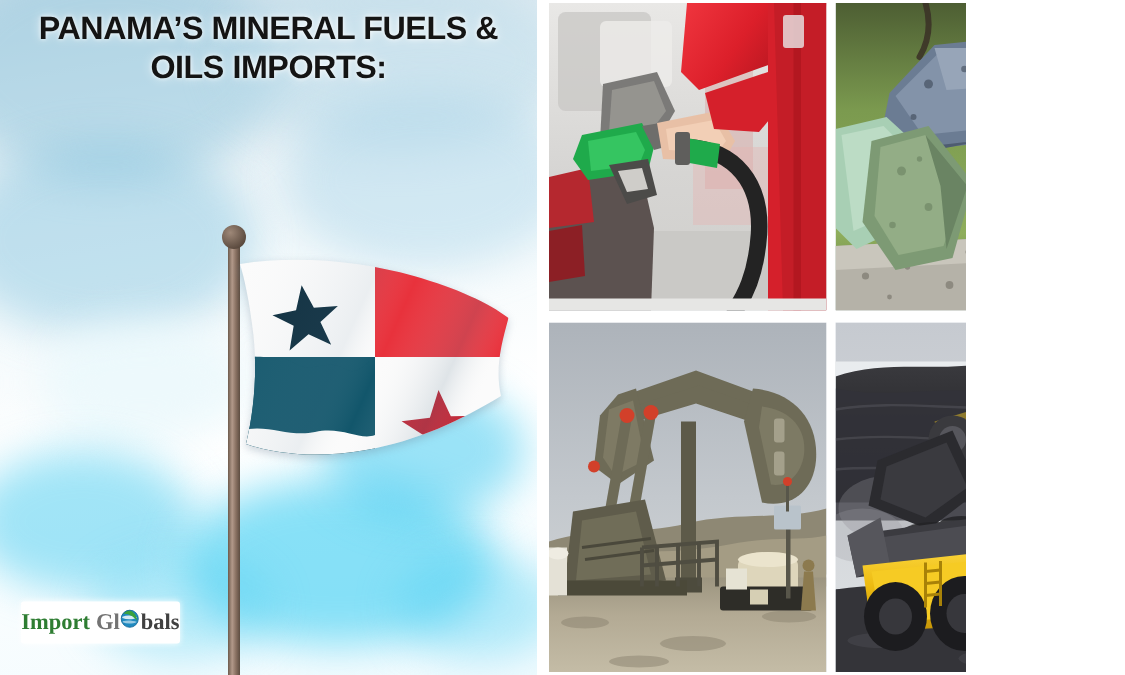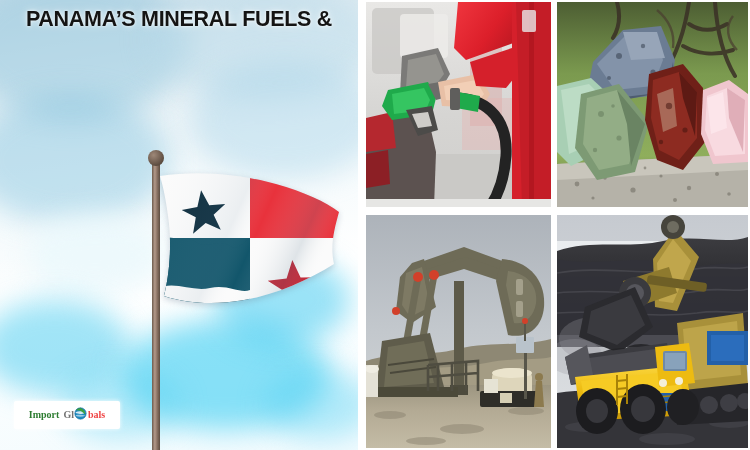--- a/index.html
+++ b/index.html
@@ -1,18 +1,18 @@
 <!DOCTYPE html>
 <html><head>
 <meta charset="utf-8">
 <style>
   html,body{margin:0;padding:0;background:#ffffff;}
   body{width:750px;height:450px;overflow:hidden;font-family:"Liberation Sans",sans-serif;}
 
-  #banner{position:relative;width:750px;height:450px;background:#ffffff;overflow:hidden;}
+  #banner{position:relative;width:644px;height:450px;background:#ffffff;overflow:hidden;}
 
   
   #hero{position:absolute;left:0;top:0;width:358px;height:450px;overflow:hidden;
         background:linear-gradient(170deg,#cfe0ea 0%,#e6f0f5 18%,#f4fafc 42%,#ffffff 62%,#f2fbfe 100%);}
   
   .cloud{position:absolute;border-radius:50%;filter:blur(14px);pointer-events:none;}
   .c1{left:-40px;top:-30px;width:230px;height:150px;background:rgba(150,200,222,.55);}
   .c2{left:150px;top:-20px;width:230px;height:120px;background:rgba(186,218,233,.55);}
   .c3{left:-30px;top:95px;width:200px;height:130px;background:rgba(120,190,220,.40);}
   .c4{left:190px;top:60px;width:190px;height:120px;background:rgba(170,212,232,.45);}
@@ -47,24 +47,24 @@
   #photo-fuel{left:366px;top:2px;width:185px;height:205px;}
   #photo-minerals{left:557px;top:2px;width:191px;height:205px;}
   #photo-pumpjack{left:366px;top:215px;width:185px;height:233px;}
   #photo-mining{left:557px;top:215px;width:191px;height:233px;}
   .photo svg{display:block;width:100%;height:100%;}
 
   
   #logo{position:absolute;left:14px;top:401px;width:106px;height:28px;z-index:8;
         background:#ffffff;border-radius:2px;display:flex;align-items:center;
         justify-content:center;box-shadow:0 0 4px rgba(255,255,255,.9);}
-  #logo .lw{font-family:"Liberation Serif",serif;font-size:10px;font-weight:700;line-height:1;}
+  #logo .lw{font-family:"Liberation Serif",serif;font-size:15px;font-weight:700;line-height:1;}
   #logo-import{color:#2e7d32;}
   #logo-glo{color:#737373;}
-  #logo-bals{color:#ef4444;}
+  #logo-bals{color:#404040;}
   #logo-globe{display:inline-block;vertical-align:-2px;margin:0 .5px;}
 </style>
 </head>
 <body>
 
 <div id="banner">
 
   <div id="hero">
     <div class="cloud c1"></div>
     <div class="cloud c2"></div>
@@ -112,20 +112,21 @@
         <path d="M46,22 L52,38 L68,39 L55,48 L60,64 L46,55 L32,64 L37,48 L24,39 L40,38 Z" fill="#0a2b3c" transform="rotate(-8 46 43)"></path>
 
         <path d="M136,92 L143,110 L162,111 L147,122 L153,141 L136,130 L119,141 L125,122 L110,111 L129,110 Z" fill="#c02030" transform="rotate(-4 136 116)"></path>
 
         <rect x="0" y="0" width="183" height="145" fill="url(#shade)"></rect>
       </g>
     </svg>
 
     <div id="title-block">
       <span class="tline" id="title-line-1">PANAMA’S MINERAL FUELS &amp;</span>
+      <span class="tline" id="title-line-2">OILS IMPORTS:</span>
     </div>
 
     <div id="logo">
       <span class="lw" id="logo-import">Import</span>
       <span class="lw" style="width:4px;display:inline-block;"></span>
       <span class="lw" id="logo-glo">Gl</span>
       <span id="logo-globe">
         <svg width="13" height="13" viewBox="0 0 24 24">
           <circle cx="12" cy="12" r="10.5" fill="#1f8ac0"></circle>
           <path d="M2.8,9.5 C9,7 16,7.6 21.4,10.4 C16,13 9,13.6 2.8,11.2 Z" fill="#ffffff" opacity=".82"></path>

